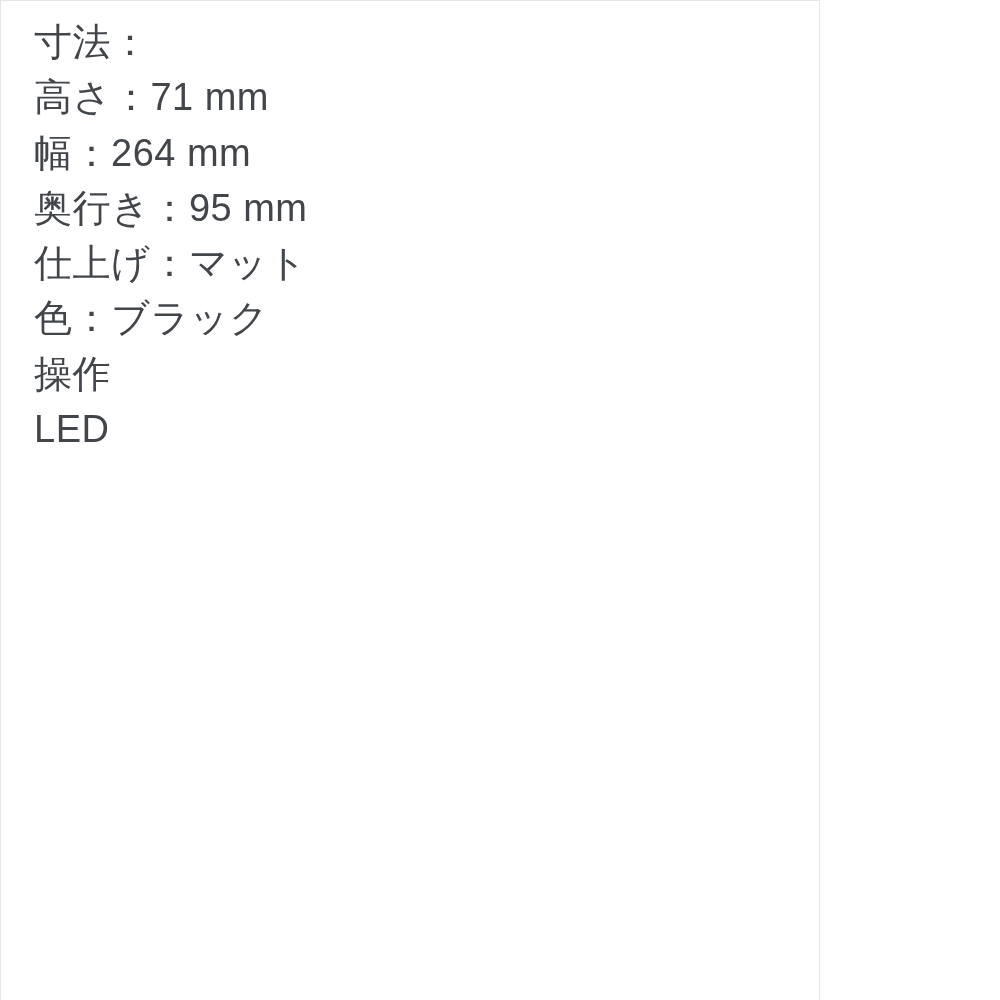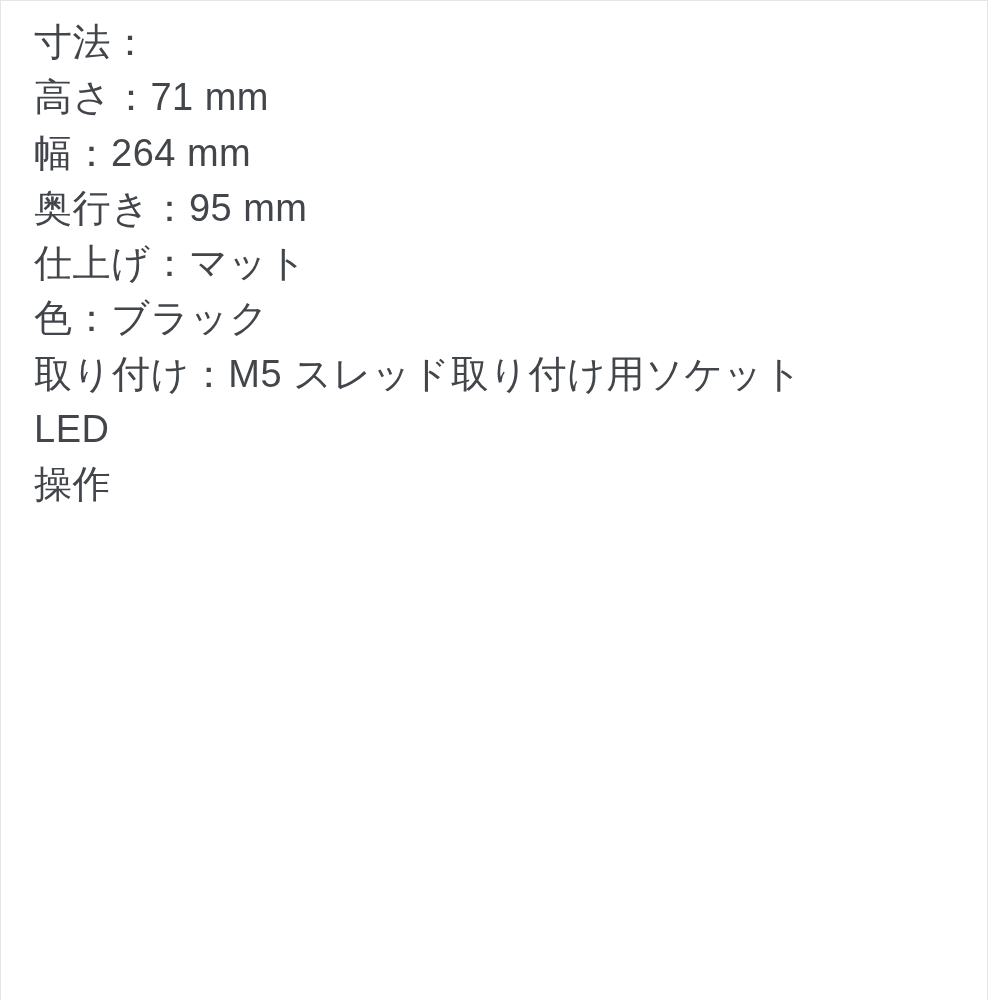--- a/index.html
+++ b/index.html
@@ -2,21 +2,21 @@
 <html lang="ja"><head>
 <meta charset="utf-8">
 <style>
   html, body {
     margin: 0;
     padding: 0;
     background: #ffffff;
   }
   .page {
     position: relative;
-    width: 988px;
+    width: 820px;
     height: 1000px;
     box-sizing: border-box;
     background: #ffffff;
     border-left: 1px solid #e5e5e5;
     border-top: 1px solid #e5e5e5;
     border-right: 1px solid #e5e5e5;
     overflow: hidden;
   }
   .spec-list {
     padding: 14px 20px 0 33px;
@@ -36,17 +36,16 @@
 <body>
 
 <div class="page">
   <div class="spec-list">
     <div class="spec-line">寸法：</div>
     <div class="spec-line">高さ：71 mm</div>
     <div class="spec-line">幅：264 mm</div>
     <div class="spec-line">奥行き：95 mm</div>
     <div class="spec-line">仕上げ：マット</div>
     <div class="spec-line">色：ブラック</div>
-    <div class="spec-line">取り付け：M5 スレッド取り付け用ソケット</div>
+    <div class="spec-line">操作</div>
     <div class="spec-line">LED</div>
-    <div class="spec-line">操作</div>
   </div>
 </div>
 
 </body></html>

